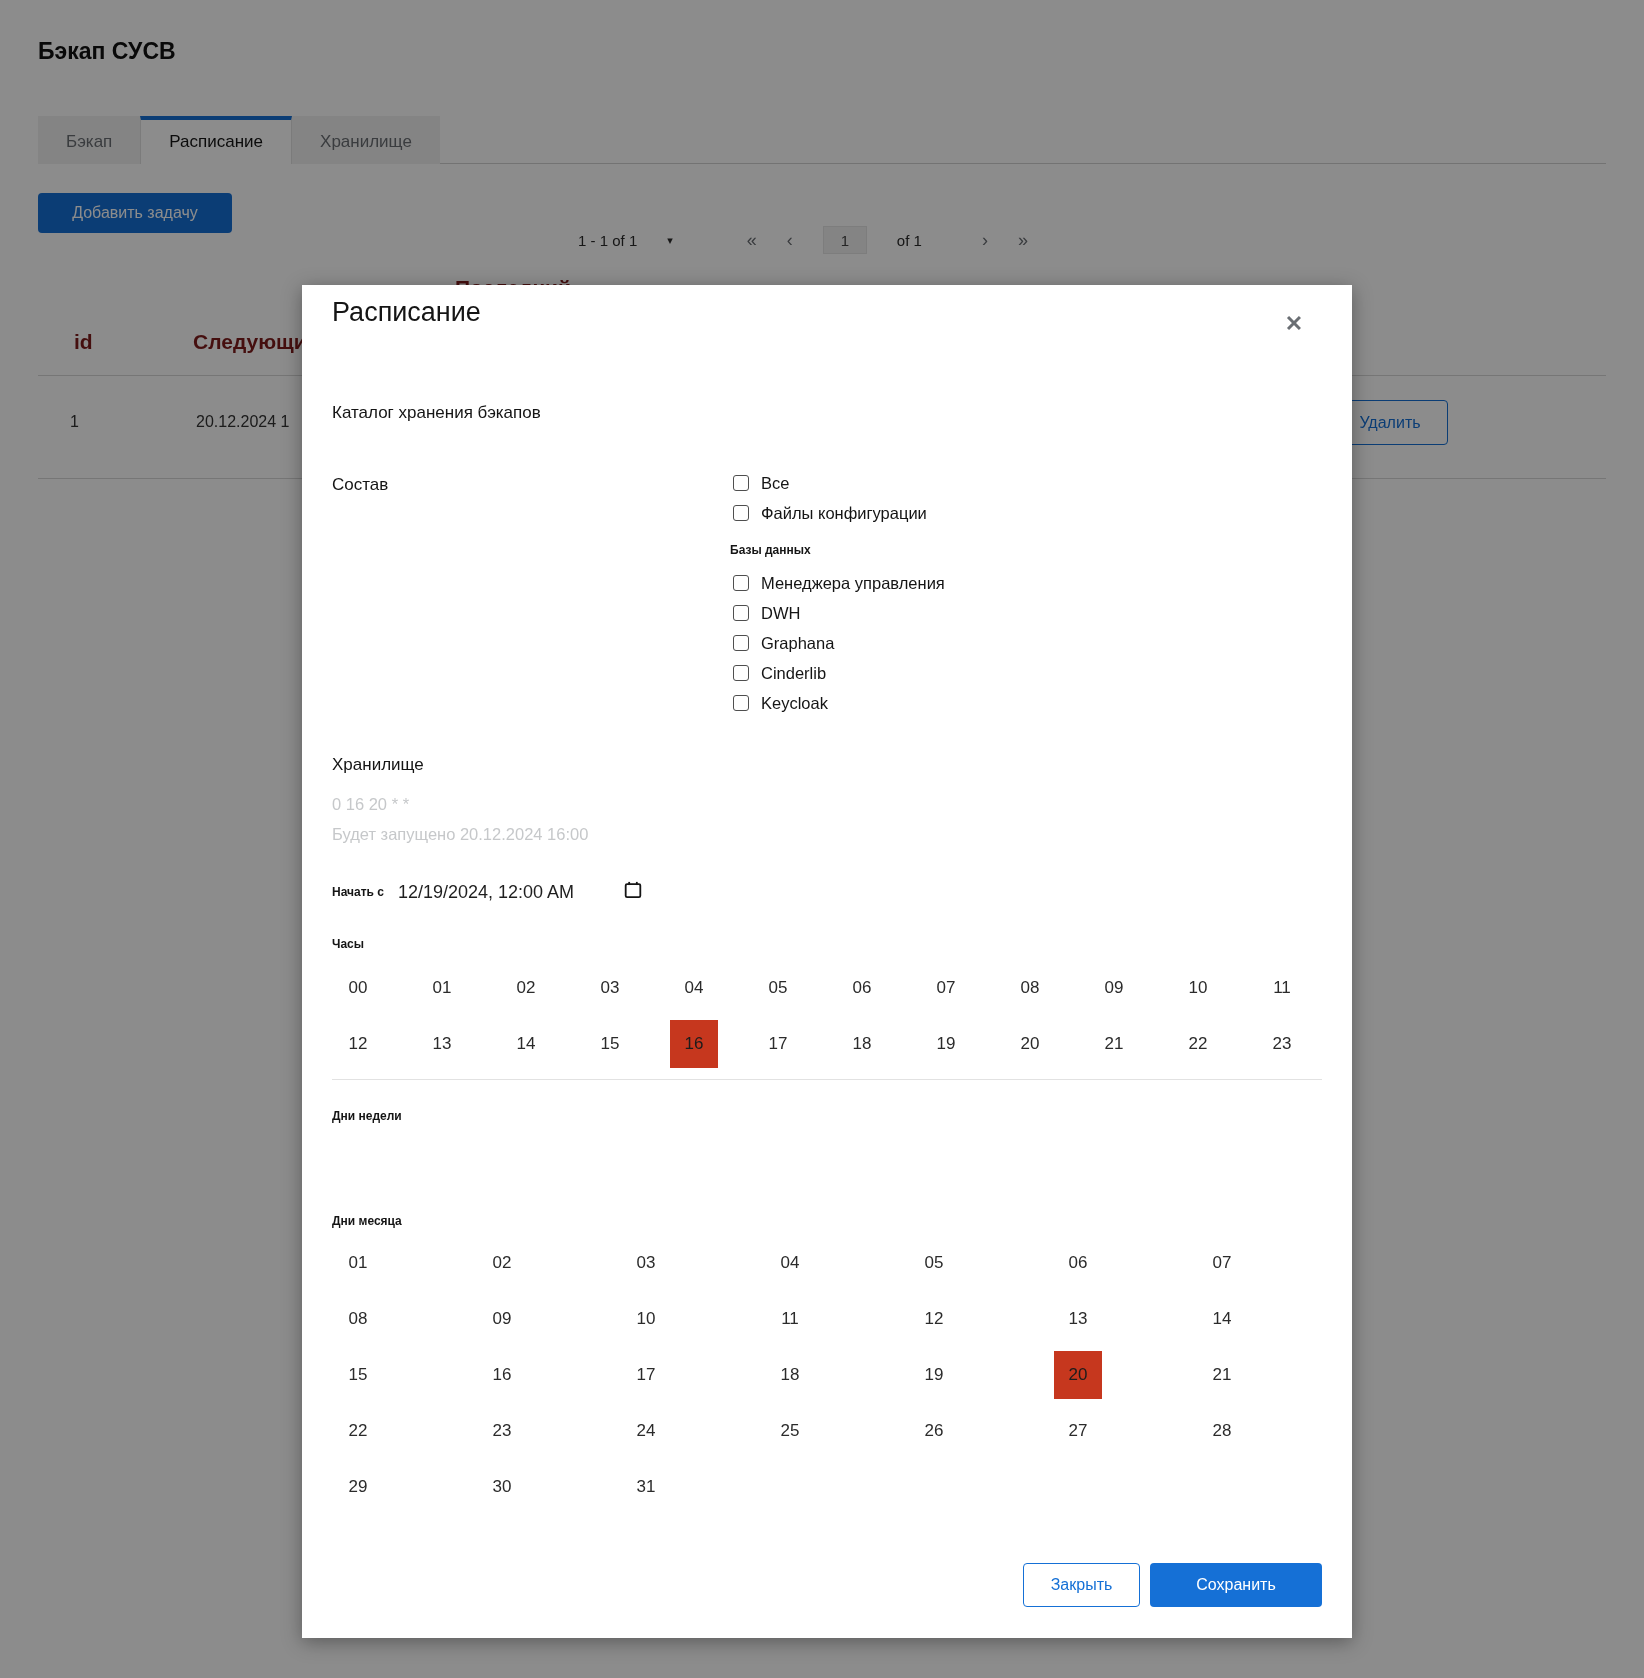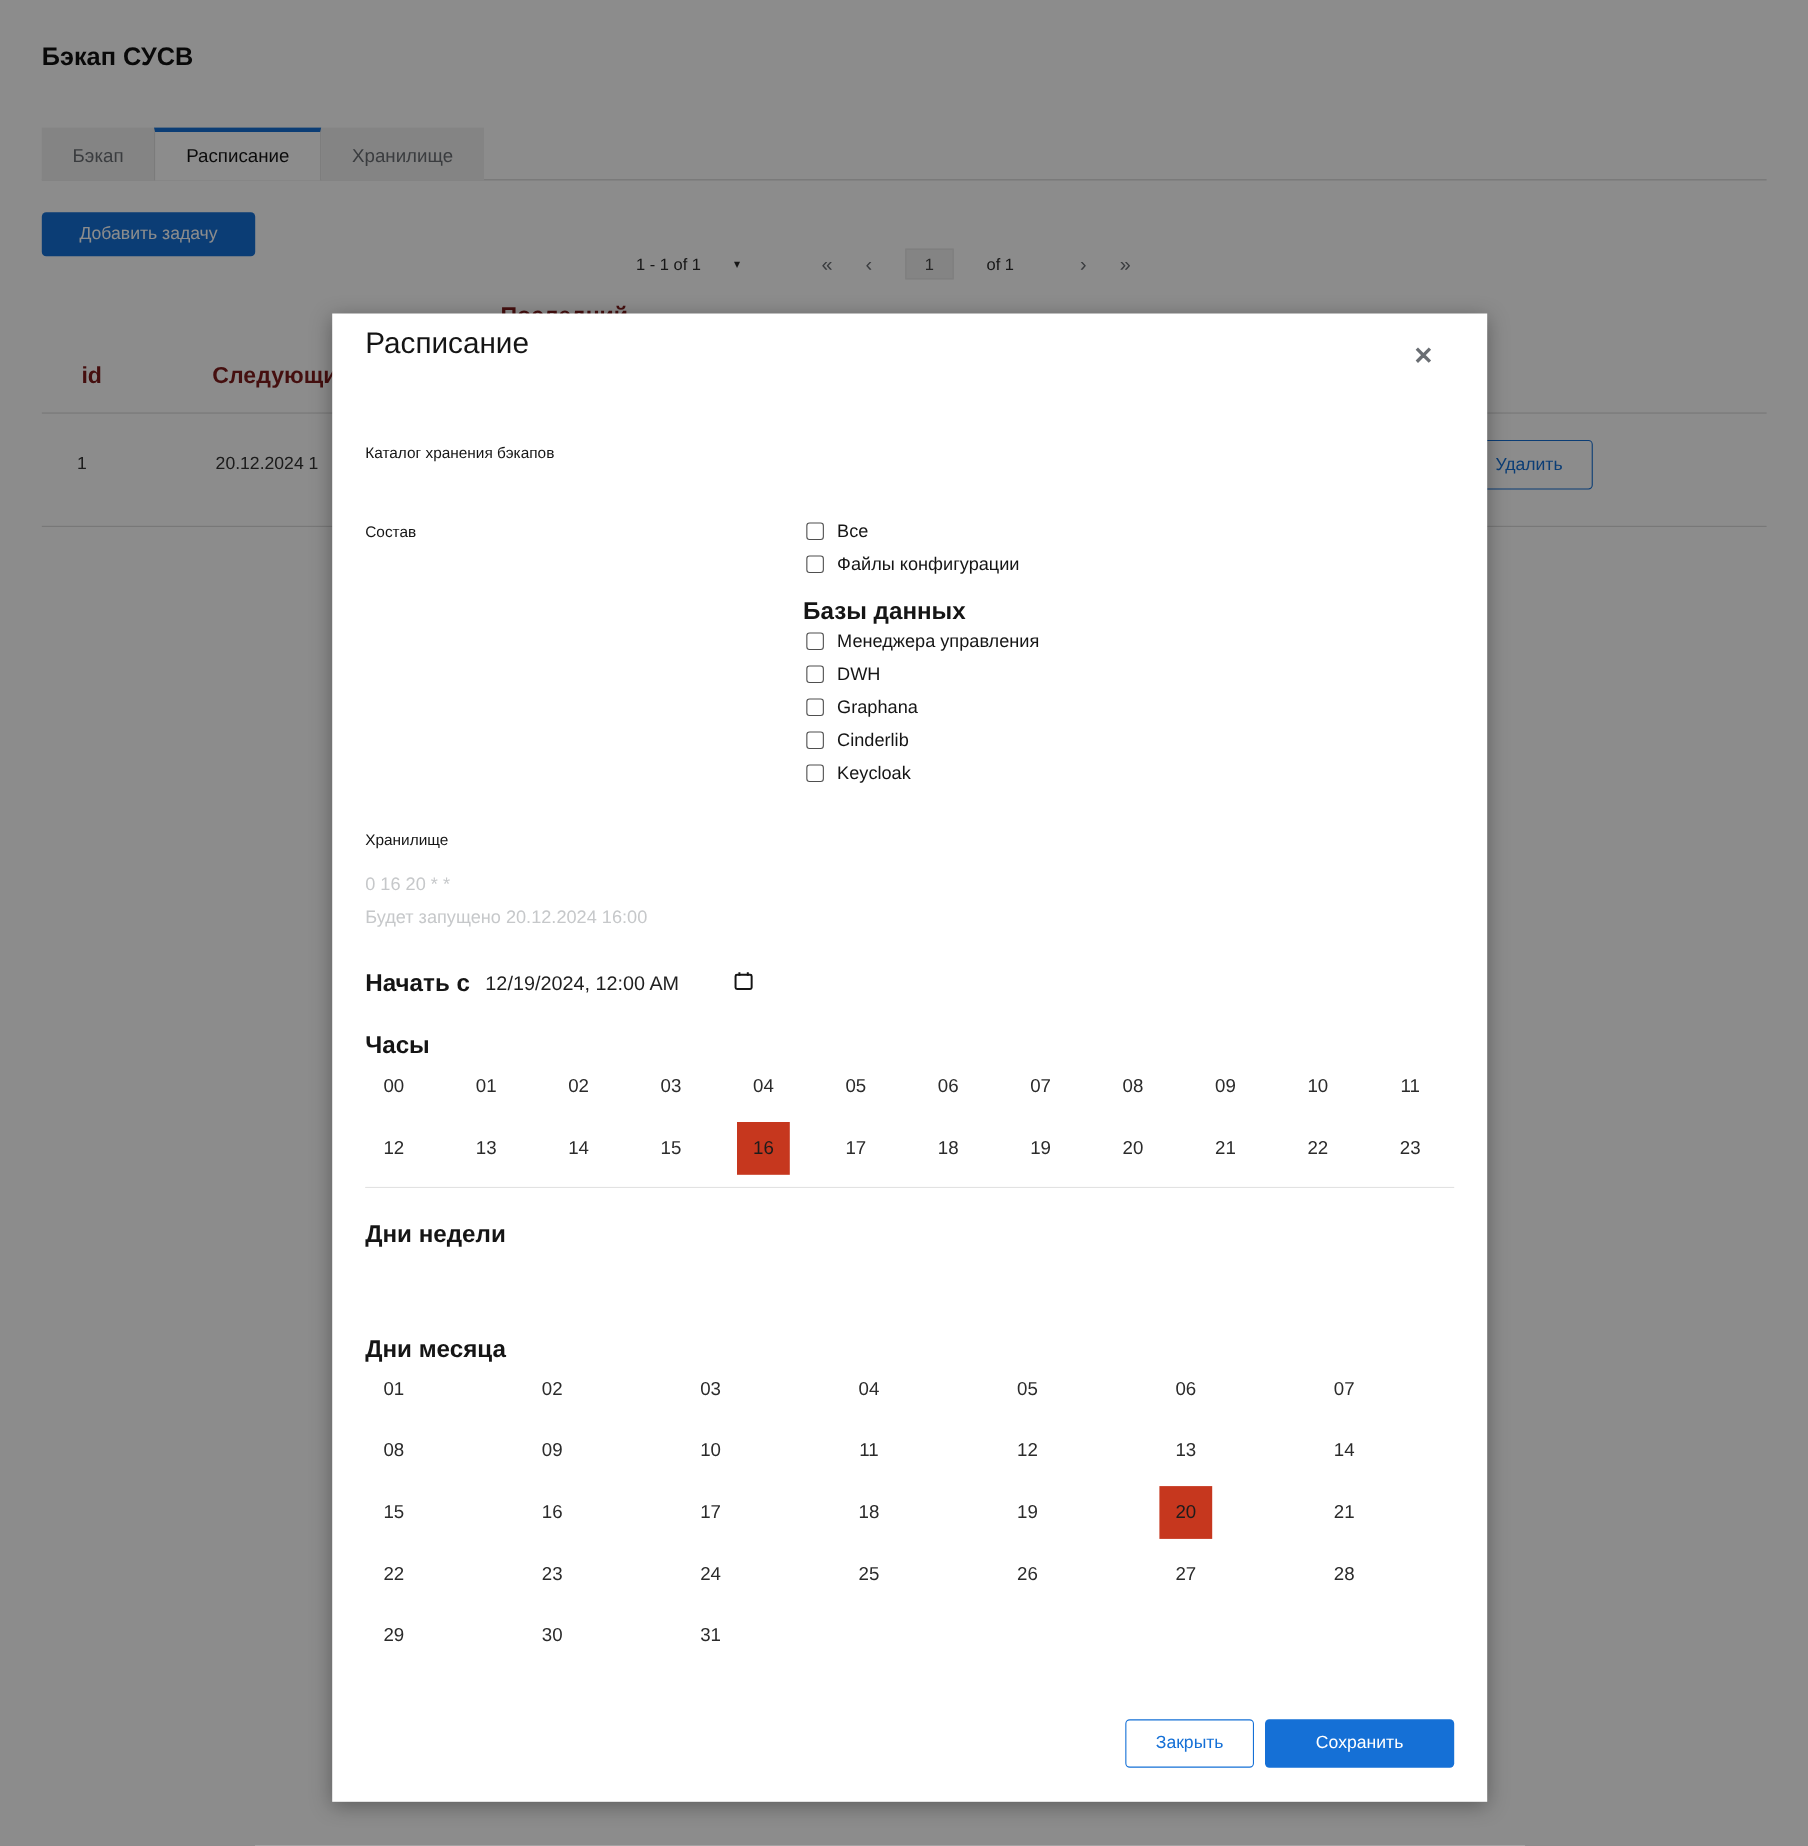--- a/index.html
+++ b/index.html
@@ -37,22 +37,22 @@
     border-radius:4px; font-size:16px; font-family:inherit; cursor:pointer; }
   .delete-btn { left:1332px; top:400px; width:116px; height:45px; }
 
   
   #overlay { position:absolute; inset:0; background:rgba(0,0,0,0.45); z-index:10; }
   #modal { position:absolute; left:302px; top:285px; width:1050px; height:1353px;
     background:#fff; z-index:20; box-shadow:0 4px 18px rgba(0,0,0,0.35); }
   .m-title { left:30px; top:12px; font-size:27px; font-weight:500; color:#151515; }
   .m-close { left:975px; top:22px; width:34px; height:34px; border:none; background:none;
     color:#6a6e73; font-size:22px; font-weight:700; cursor:pointer; font-family:inherit; }
-  .m-label { font-size:14px; color:#151515; }
-  .m-label-b { font-size:22px; font-weight:700; color:#151515; }
+  .m-label { font-size:17px; color:#151515; }
+  .m-label-b { font-size:12px; font-weight:700; color:#151515; }
 
   .text-input { left:429px; top:108px; width:591px; height:42px;
     border:1px solid #d2d2d2; border-bottom:1px solid #8a8d90;
     padding:0 16px; font-size:16.5px; font-family:inherit; color:#1f1f1f; background:#fff; }
 
   .cb-row { display:flex; align-items:center; gap:12px; height:20px; }
   .cb { width:16px; height:16px; border:1.5px solid #4f4f4f; border-radius:3px;
     background:#fff; cursor:pointer; flex:0 0 auto; }
   .cb-label { font-size:16.5px; color:#151515; }
 

